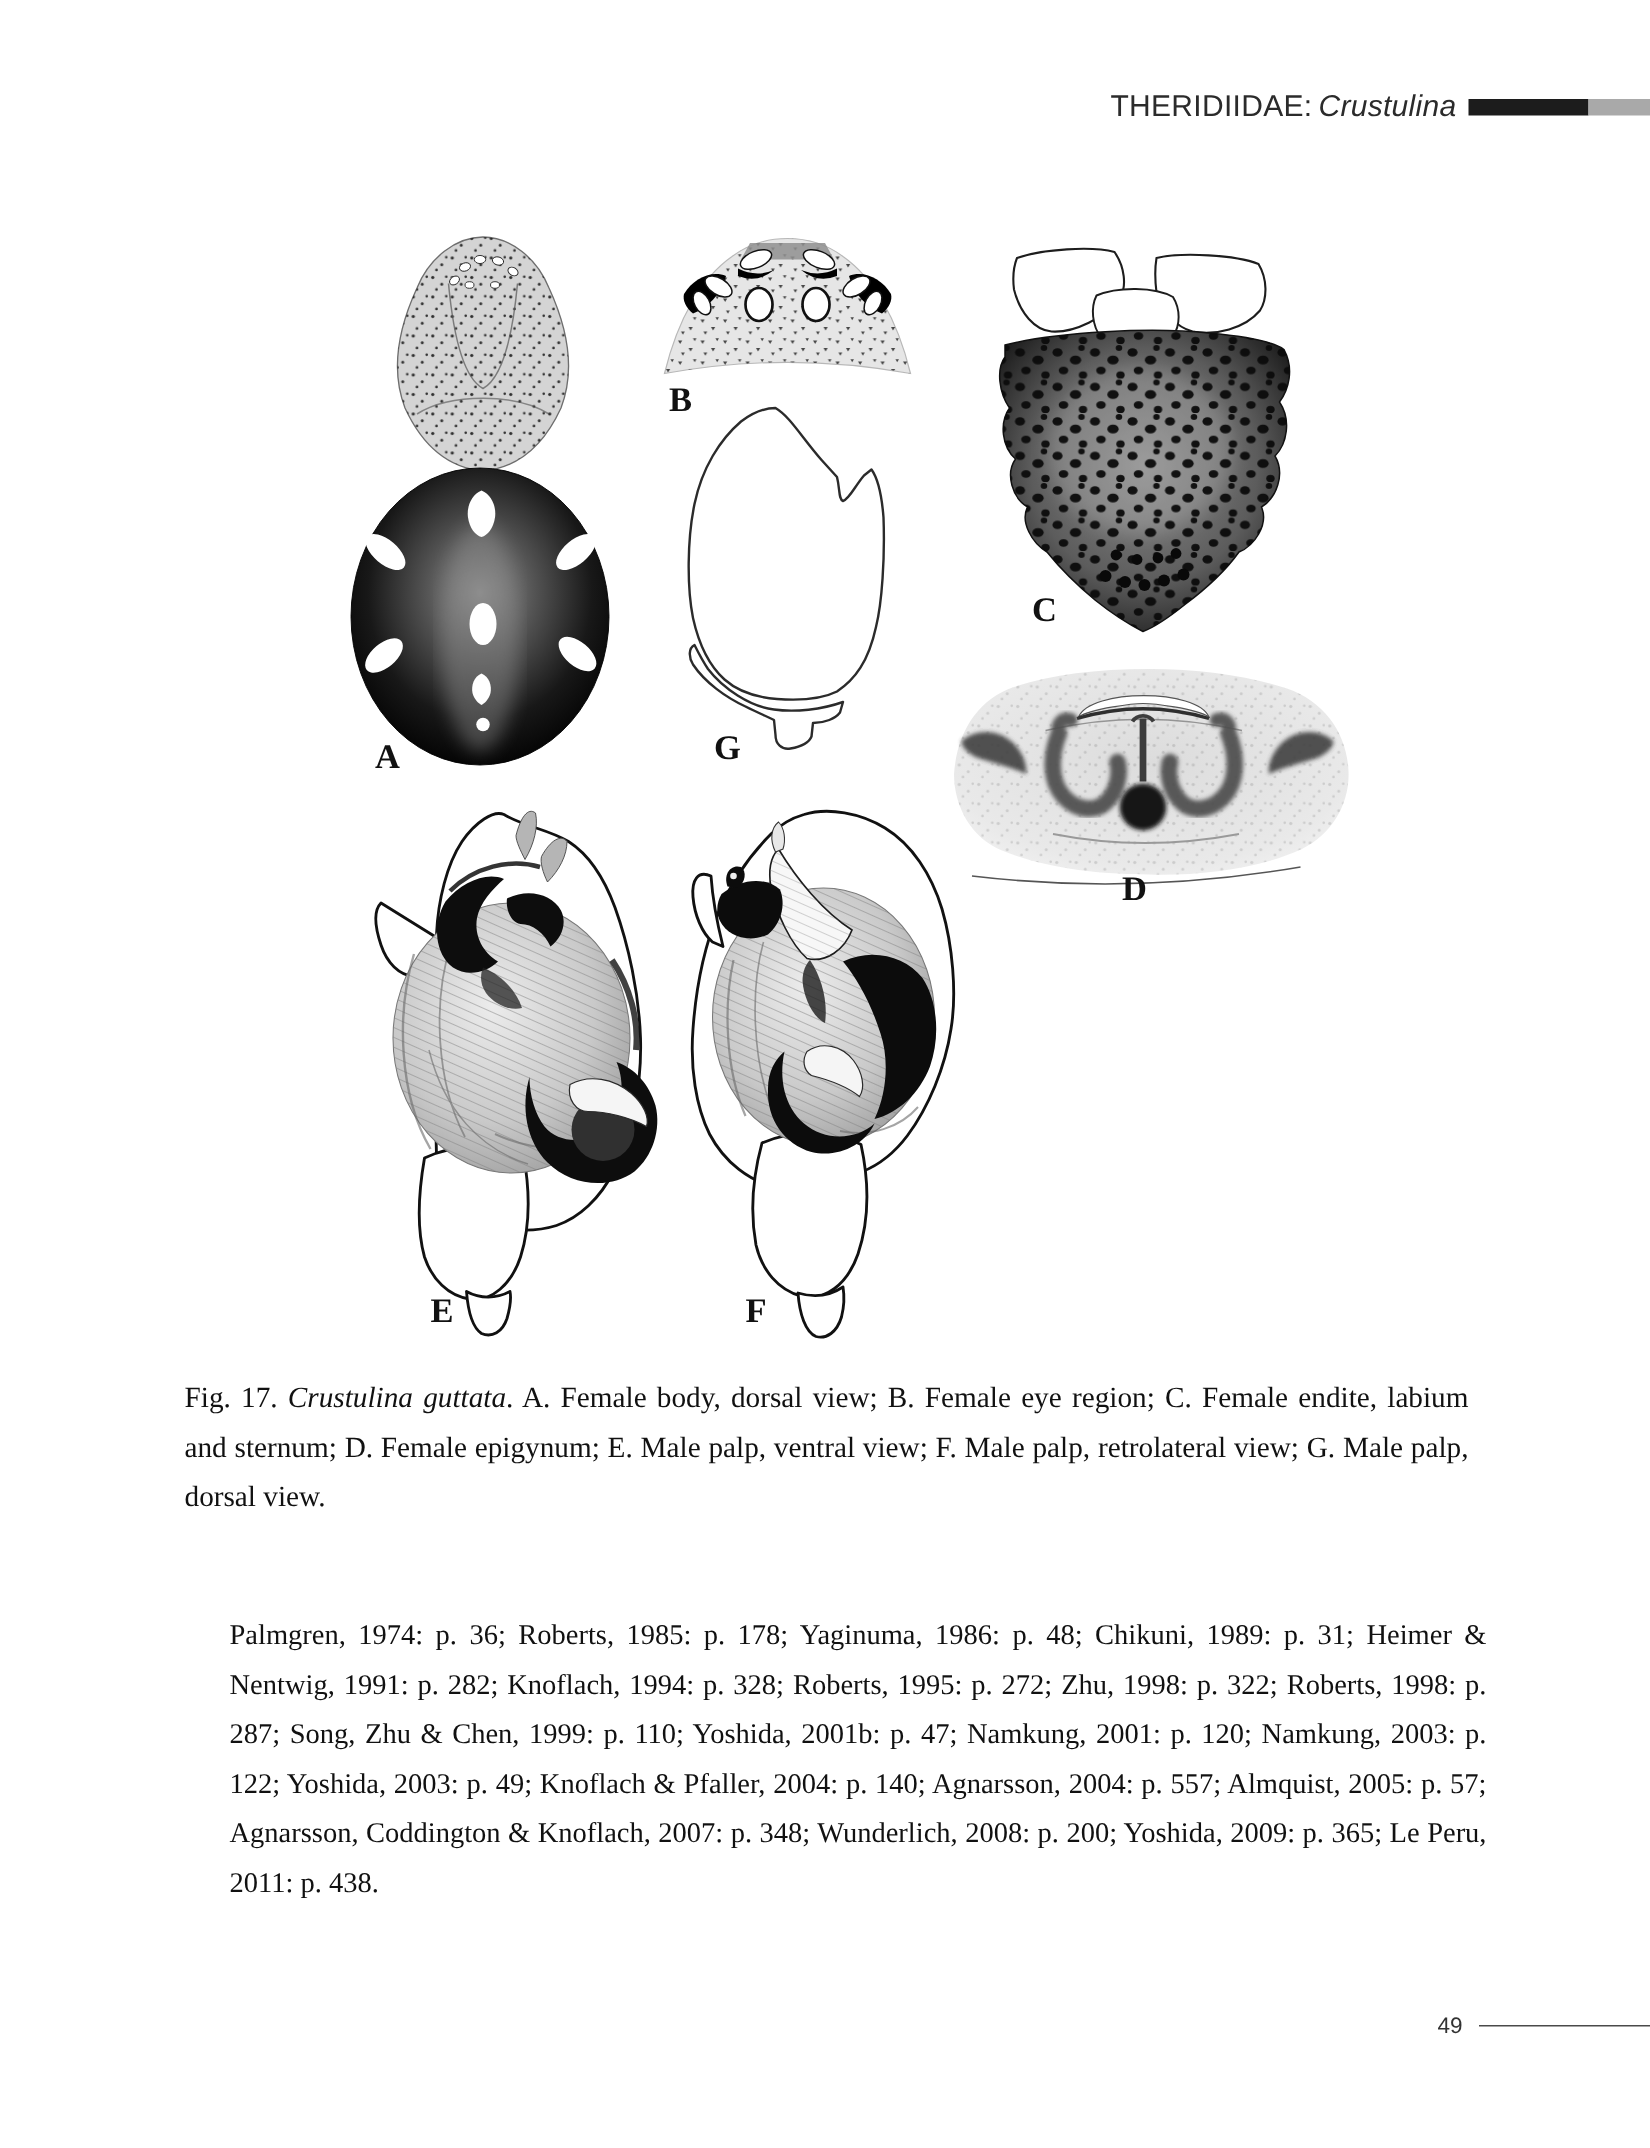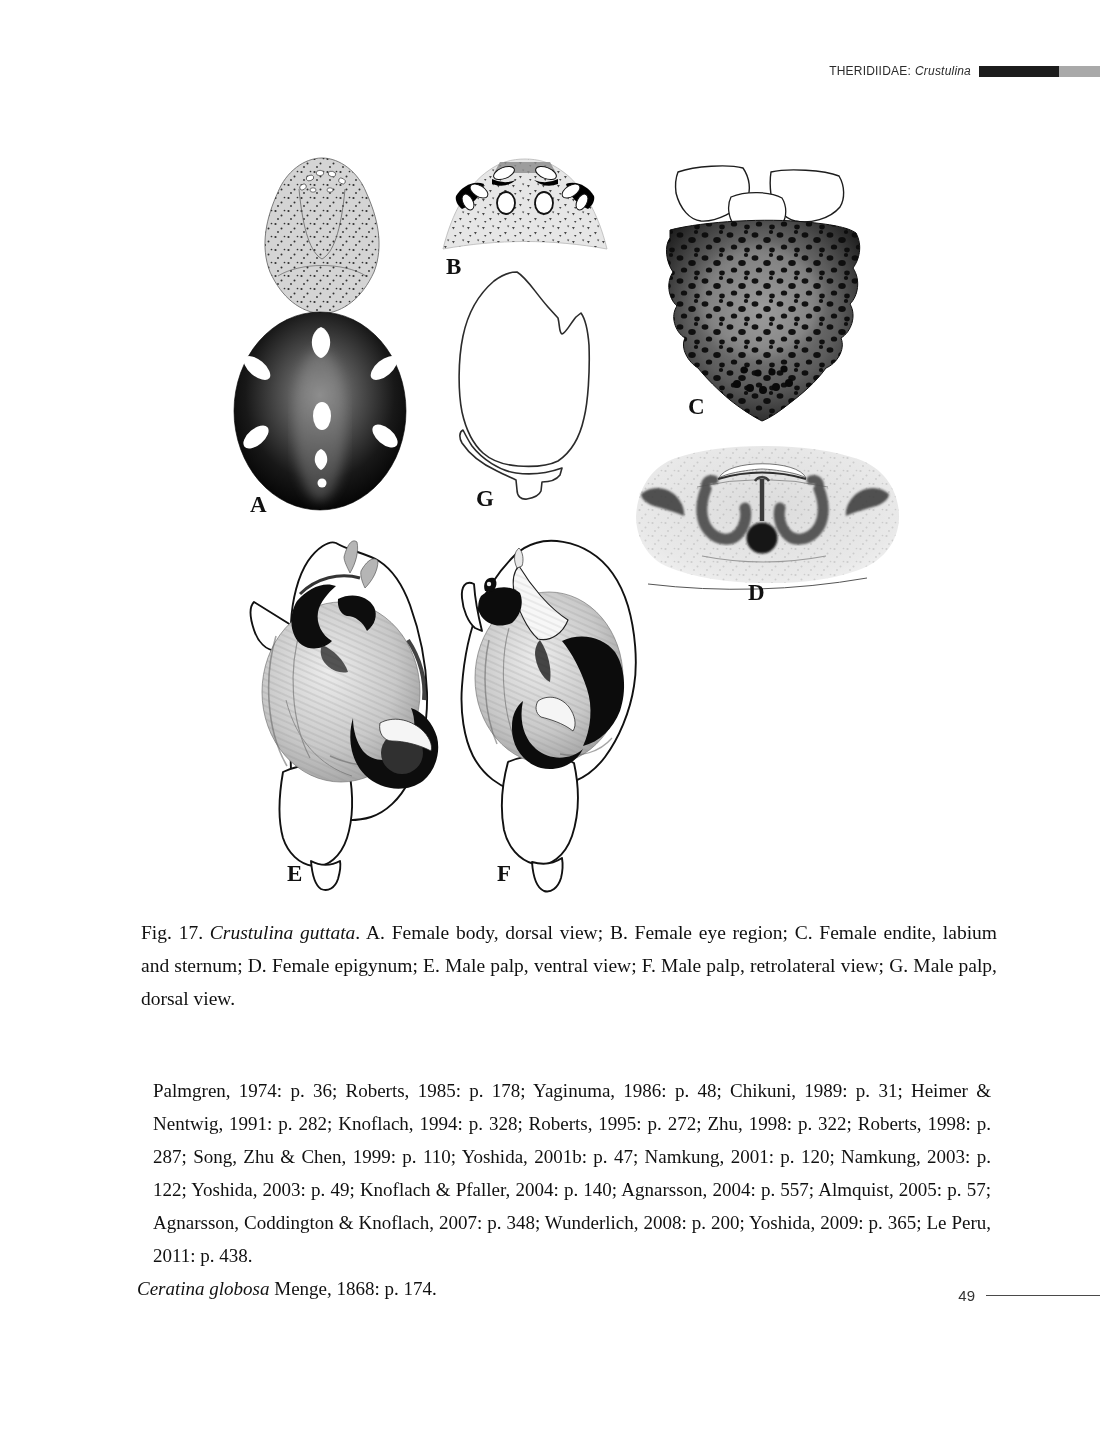--- a/index.html
+++ b/index.html
@@ -4,41 +4,41 @@
 <style>
   html,body { margin:0; padding:0; background:#ffffff; }
   .page {
     position:relative; width:1100px; height:1432px; background:#fff;
     font-family:"Liberation Serif", serif; color:#111; overflow:hidden;
   }
   
   .running-head {
     position:absolute; top:61px; left:0; right:0; height:20px;
     display:flex; justify-content:flex-end; align-items:center;
-    font-family:"Liberation Sans", sans-serif; font-size:12px; color:#2b2b2b;
+    font-family:"Liberation Sans", sans-serif; font-size:20px; color:#2b2b2b;
   }
   .rh-text { margin-right:8px; letter-spacing:0.2px; }
   .rh-text i { margin-left:4px; }
   .bar-black { width:80px; height:11px; background:#1c1c1c; }
   .bar-gray  { width:41px; height:11px; background:#a9a9a9; }
   
   .figure-plate { position:absolute; top:0; left:0; }
   .fig-label { font-family:"Liberation Serif", serif; font-weight:bold; font-size:23px; fill:#111; }
   
   .caption {
-    position:absolute; left:141px; top:916px; width:856px; margin:0;
+    position:absolute; left:123px; top:916px; width:856px; margin:0;
     font-size:19.5px; line-height:33px; text-align:justify; text-justify:inter-word;
   }
   
   .refs { position:absolute; left:133px; top:1074px; width:858px; font-size:19px; line-height:33px; }
   .refs .syn   { margin:0 0 0 20px; text-align:justify; text-justify:inter-word; }
   .refs .entry { margin:0 0 0 4px; }
   
   .footer {
-    position:absolute; top:1285px; right:0; height:20px;
+    position:absolute; top:1340px; right:0; height:20px;
     display:flex; align-items:center;
     font-family:"Liberation Sans", sans-serif; font-size:15px; color:#333;
   }
   .footer-line { width:114px; height:1px; background:#4a4a4a; margin-left:11px; }
 </style>
 </head>
 <body>
 
 <div class="page">
 
@@ -269,21 +269,20 @@
       <path d="M540,640 C548,652 552,668 550,682 C542,678 536,666 535,654 C535,648 537,643 540,640 Z" fill="#1c1c1c" opacity="0.8"></path>
       <path d="M538,701 C548,694 561,697 569,707 C575,715 577,725 573,731 C563,723 549,719 541,717 C535,713 535,706 538,701 Z" fill="#f5f5f5" stroke="#2a2a2a" stroke-width="0.8"></path>
       <text class="fig-label" x="497" y="881">F</text>
     </g>
   </svg>
 
   <p class="caption"><span>Fig. 17. </span><i>Crustulina guttata</i><span>. A. Female body, dorsal view; B. Female eye region; C. Female endite, labium and sternum; D. Female epigynum; E. Male palp, ventral view; F. Male palp, retrolateral view; G. Male palp, dorsal view.</span></p>
 
   <div class="refs">
     <p class="syn">Palmgren, 1974: p. 36; Roberts, 1985: p. 178; Yaginuma, 1986: p. 48; Chikuni, 1989: p. 31; Heimer &amp; Nentwig, 1991: p. 282; Knoflach, 1994: p. 328; Roberts, 1995: p. 272; Zhu, 1998: p. 322; Roberts, 1998: p. 287; Song, Zhu &amp; Chen, 1999: p. 110; Yoshida, 2001b: p. 47; Namkung, 2001: p. 120; Namkung, 2003: p. 122; Yoshida, 2003: p. 49; Knoflach &amp; Pfaller, 2004: p. 140; Agnarsson, 2004: p. 557; Almquist, 2005: p. 57; Agnarsson, Coddington &amp; Knoflach, 2007: p. 348; Wunderlich, 2008: p. 200; Yoshida, 2009: p. 365; Le Peru, 2011: p. 438.</p>
-    <p class="entry"><i>Ceratina globosa</i><span> Menge, 1868: p. 174.</span></p>
   </div>
 
   <div class="footer">
     <span>49</span>
     <div class="footer-line"></div>
   </div>
 
 </div>
 
 </body></html>

